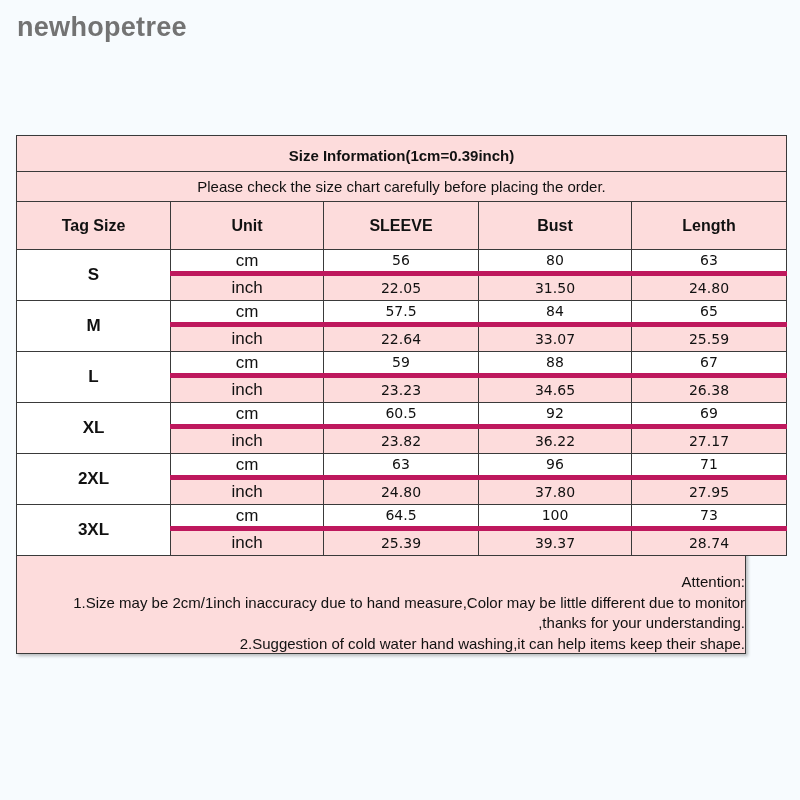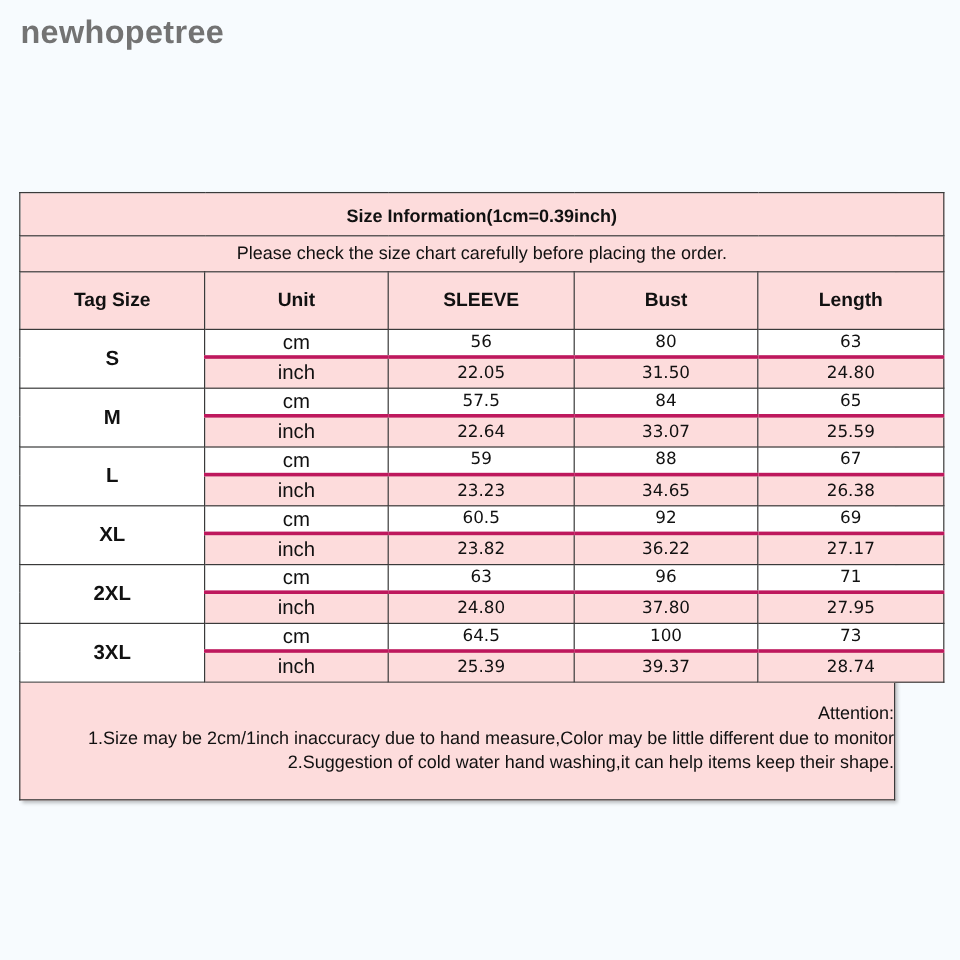--- a/index.html
+++ b/index.html
@@ -21,21 +21,21 @@
       top: 12px;
       font-family: "Liberation Sans", sans-serif;
       font-size: 27px;
       font-weight: bold;
       letter-spacing: 0.3px;
       color: #737373;
     }
     .sheet {
       position: absolute;
       left: 16px;
-      top: 160px;
+      top: 135px;
       width: 730px;
       box-shadow: 2px 2px 3px rgba(0,0,0,0.25);
     }
     table.size-table {
       border-collapse: collapse;
       width: 770px;
       table-layout: fixed;
       font-family: "Liberation Sans", sans-serif;
     }
     table.size-table td {
@@ -75,21 +75,21 @@
       font-size: 14px;
       height: 21px;
       line-height: 21px;
     }
     tr.inch-row .unit-cell, tr.inch-row .val-cell {
       height: 22px;
       line-height: 24px;
       margin-left: 26px;
     }
     tr.cm-row td.unit-cell, tr.cm-row td.val-cell {
-      border-bottom: 3px solid #be185d;
+      border-bottom: 5px solid #be185d;
     }
     .attention {
       background: #fddcdc;
       border: 1.5px solid #3a3a3a;
       border-top: none;
       height: 98px;
       box-sizing: border-box;
       padding: 16px 0 0 3px;
       font-size: 15px;
       line-height: 20.5px;
@@ -202,15 +202,16 @@
           <td class="pink unit-cell">inch</td>
           <td class="pink val-cell">25.39</td>
           <td class="pink val-cell">39.37</td>
           <td class="pink val-cell">28.74</td>
         </tr>
       </tbody>
   </table>
   <div class="attention">
     <div>Attention:</div>
     <div>1.Size may be 2cm/1inch inaccuracy due to hand measure,Color may be little different due to monitor</div>
+    <div>,thanks for your understanding.</div>
     <div>2.Suggestion of cold water hand washing,it can help items keep their shape.</div>
   </div>
 </div>
 
 </body></html>

